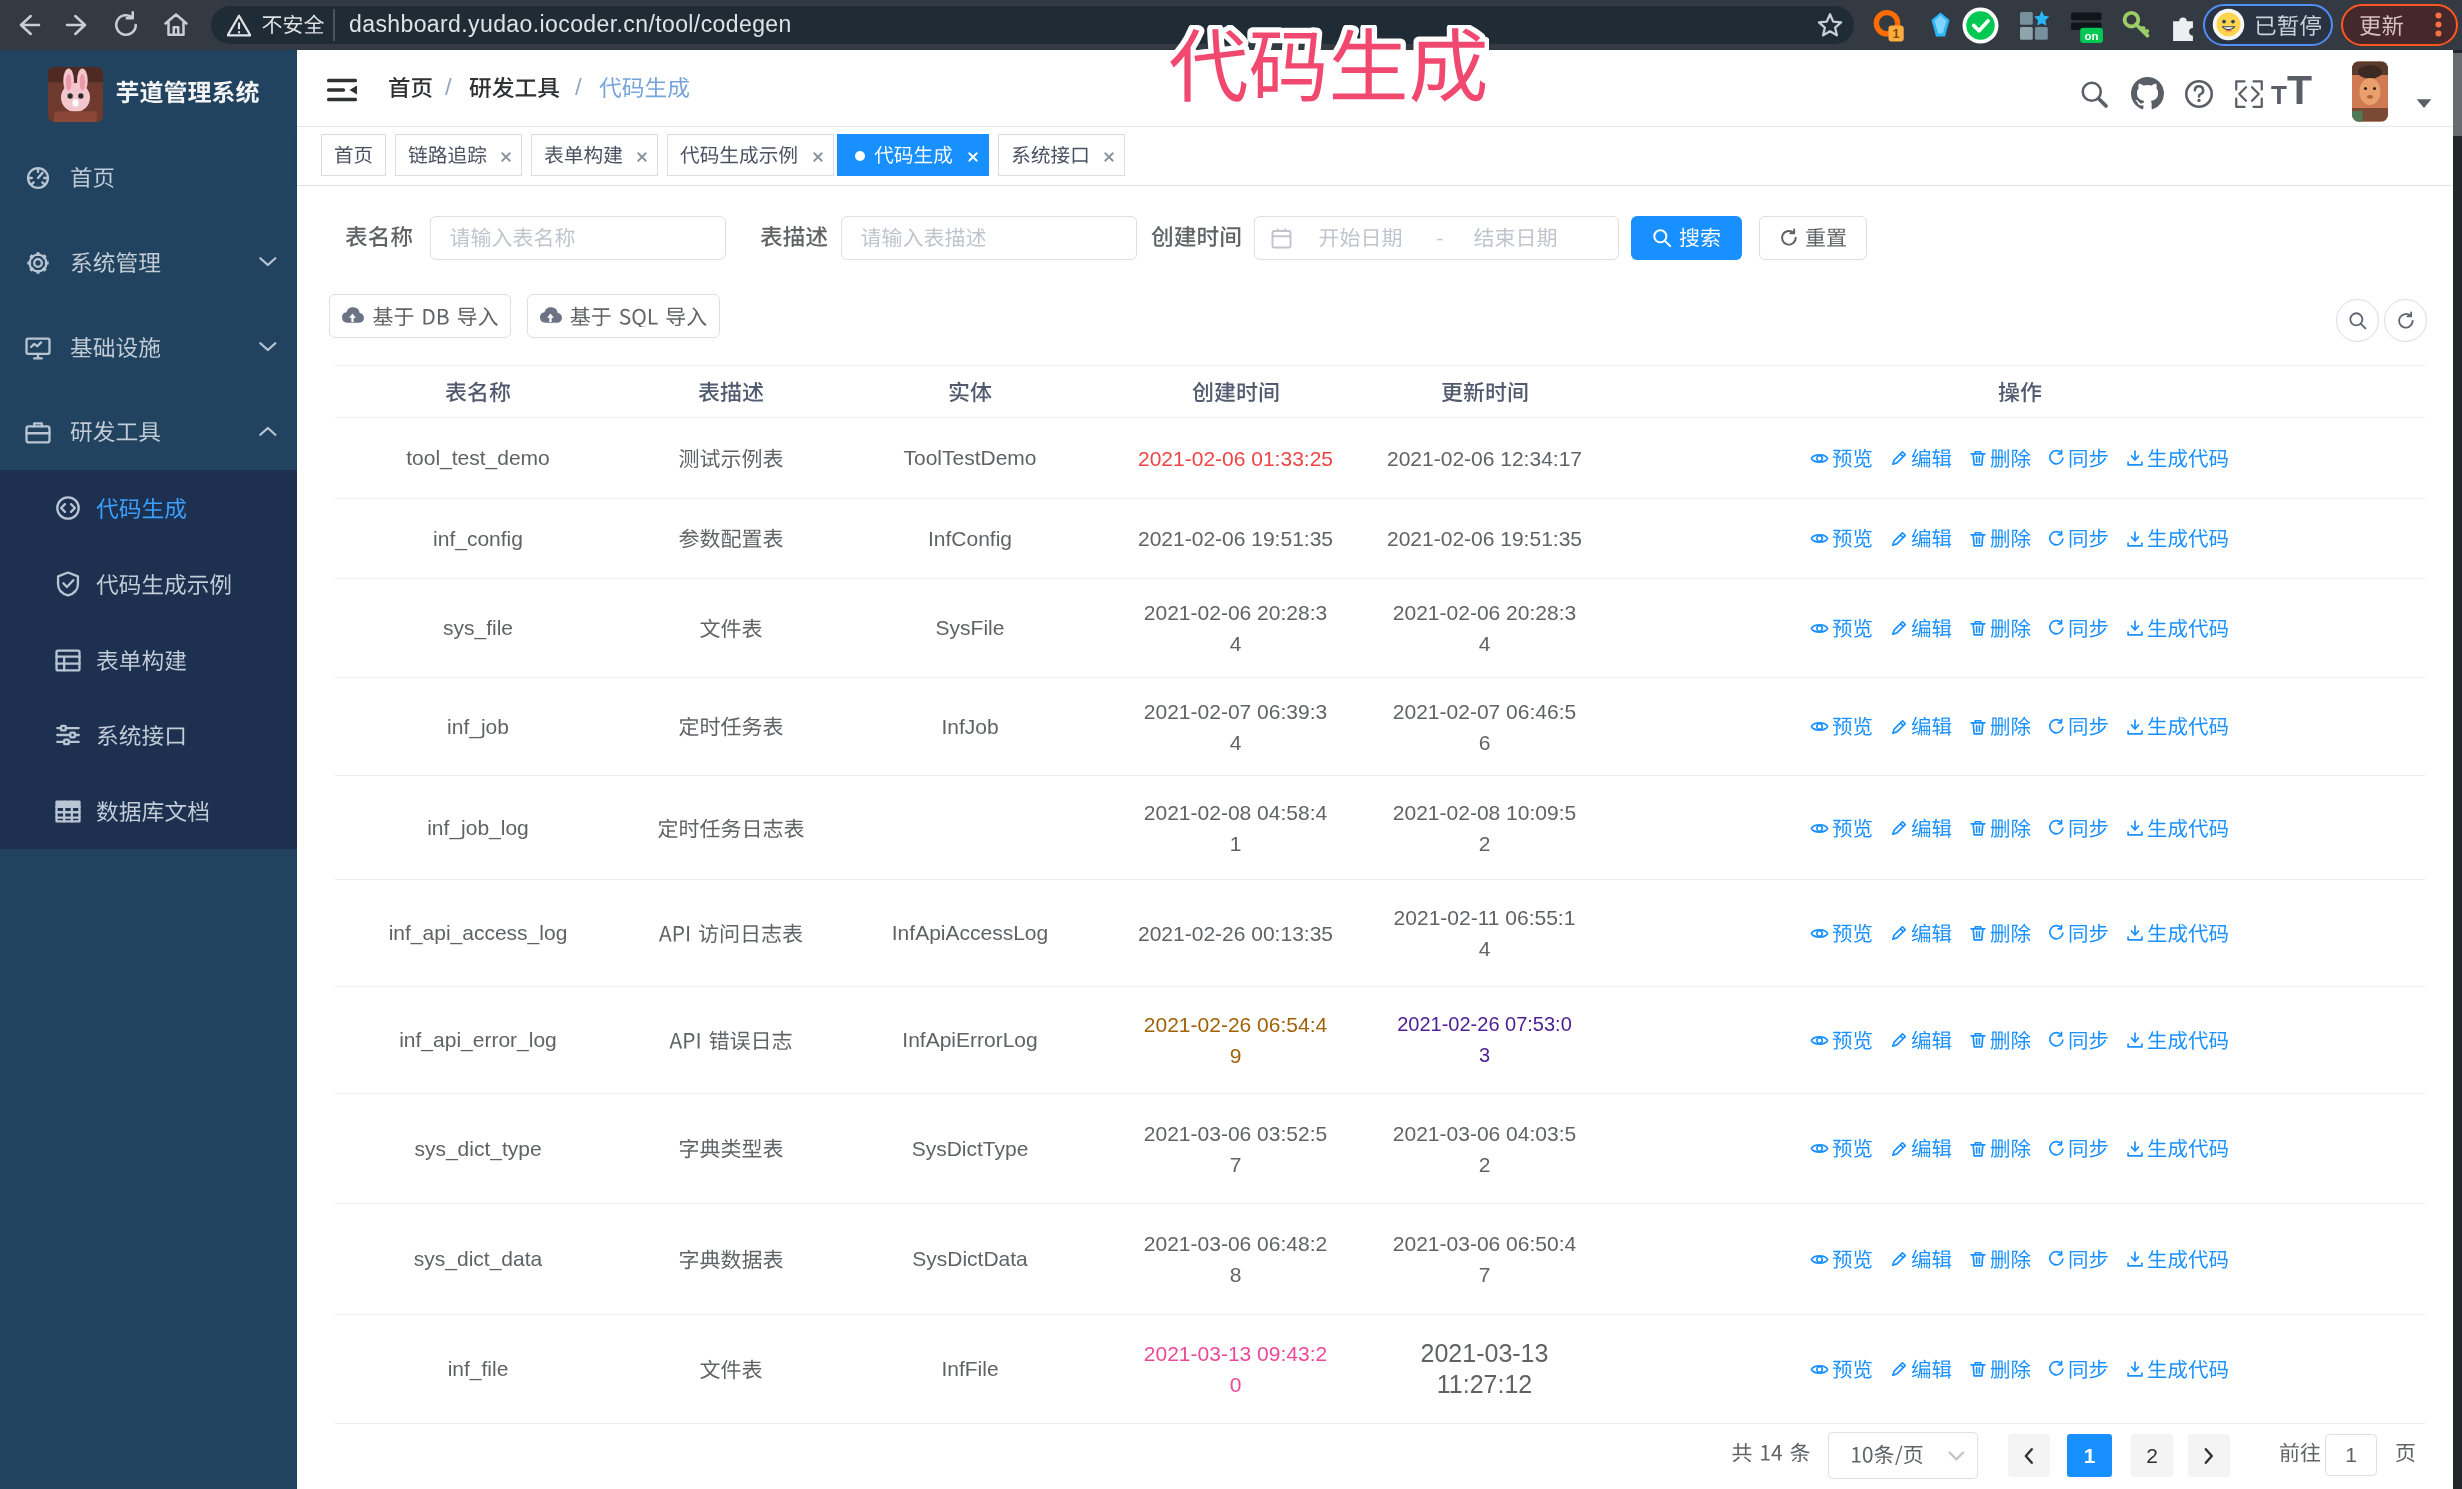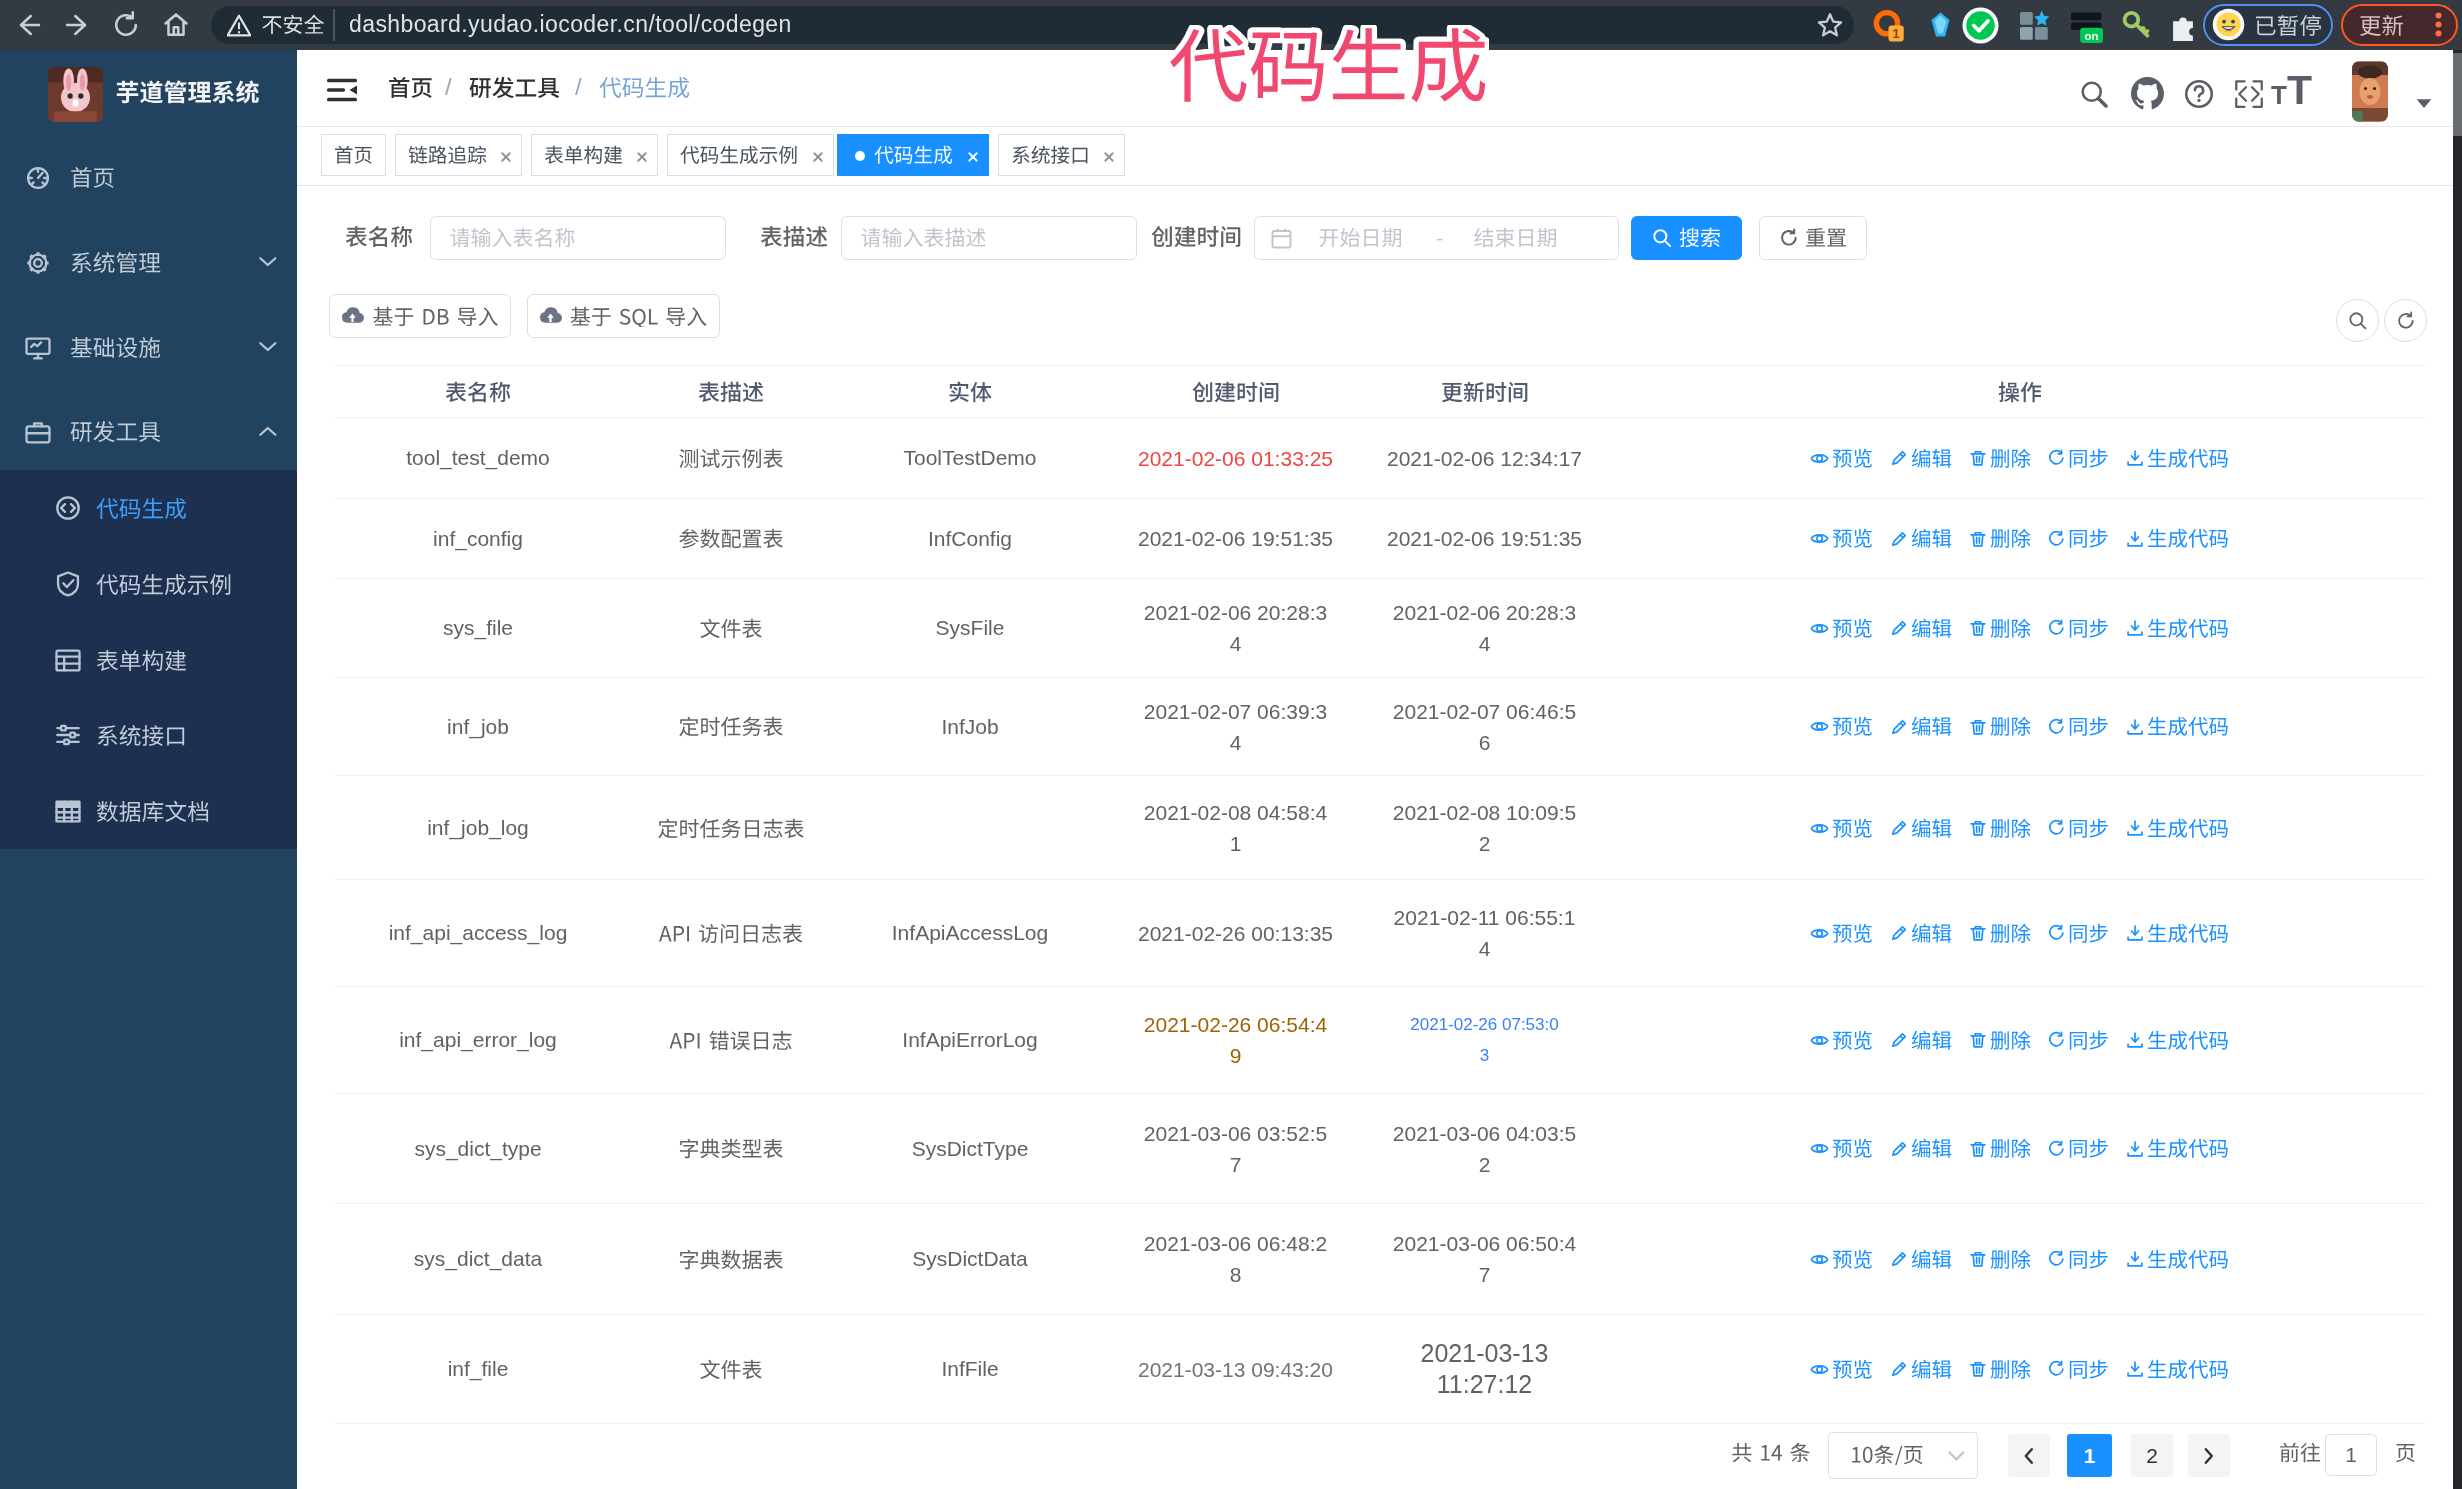--- a/index.html
+++ b/index.html
@@ -1088,21 +1088,21 @@
           <use href="#g119" x="2864"></use>
           <use href="#g73" x="3864"></use>
           <use href="#g112" x="4864"></use>
         </svg>
       </div>
       <div style="position:absolute;left:506px;width:258px;top:0;height:100%;display:flex;align-items:center;justify-content:center;flex-direction:column;font-size:21px;color:#606266">InfApiErrorLog</div>
       <div style="position:absolute;left:764px;width:273px;top:0;height:100%;display:flex;align-items:center;justify-content:center;flex-direction:column;font-size:21px;color:#a16207">
         <div style="line-height:31px;text-align:center">2021-02-26 06:54:4</div>
         <div style="line-height:31px;text-align:center">9</div>
       </div>
-      <div style="position:absolute;left:1036px;width:227px;top:0;height:100%;display:flex;align-items:center;justify-content:center;flex-direction:column;font-size:17px;color:#3b82f6">
+      <div style="position:absolute;left:1036px;width:227px;top:0;height:100%;display:flex;align-items:center;justify-content:center;flex-direction:column;font-size:20px;color:#4c1d95">
         <div style="line-height:31px;text-align:center">2021-02-26 07:53:0</div>
         <div style="line-height:31px;text-align:center">3</div>
       </div>
       <div style="position:absolute;left:1279px;width:811px;top:0;height:100%;display:flex;align-items:center;justify-content:center;flex-direction:column;flex-direction:row;gap:16.7px">
         <span style="display:inline-flex;align-items:center;gap:3px">
           <svg width="19" height="19" viewBox="0 0 28 28">
             <path d="M2 14 C6 7 22 7 26 14 C22 21 6 21 2 14 Z" stroke="#1890ff" stroke-width="2.4" fill="none" stroke-linecap="round" stroke-linejoin="round"></path>
             <circle cx="14" cy="14" r="4" stroke="#1890ff" stroke-width="2.4" fill="none" stroke-linecap="round" stroke-linejoin="round"></circle>
           </svg>
           <svg class="zh" style="" width="41" height="20.5" viewBox="0 -880 2000 1000" fill="#1890ff">
@@ -1295,21 +1295,21 @@
     <div style="position:absolute;left:38px;top:1129px;width:2090px;height:109px;border-bottom:1.5px solid #ebeef5;box-sizing:border-box">
       <div style="position:absolute;left:0px;width:286px;top:0;height:100%;display:flex;align-items:center;justify-content:center;flex-direction:column;font-size:21px;color:#606266">inf_file</div>
       <div style="position:absolute;left:286px;width:220px;top:0;height:100%;display:flex;align-items:center;justify-content:center;flex-direction:column">
         <svg class="zh" style="" width="64" height="21" viewBox="0 -880 3000 1000" fill="#606266">
           <use href="#g43" x="0"></use>
           <use href="#g107" x="1000"></use>
           <use href="#g34" x="2000"></use>
         </svg>
       </div>
       <div style="position:absolute;left:506px;width:258px;top:0;height:100%;display:flex;align-items:center;justify-content:center;flex-direction:column;font-size:21px;color:#606266">InfFile</div>
-      <div style="position:absolute;left:764px;width:273px;top:0;height:100%;display:flex;align-items:center;justify-content:center;flex-direction:row;font-size:21px;color:#737373">
+      <div style="position:absolute;left:764px;width:273px;top:0;height:100%;display:flex;align-items:center;justify-content:center;flex-direction:column;font-size:21px;color:#ec4899">
         <div style="line-height:31px;text-align:center">2021-03-13 09:43:2</div>
         <div style="line-height:31px;text-align:center">0</div>
       </div>
       <div style="position:absolute;left:1036px;width:227px;top:0;height:100%;display:flex;align-items:center;justify-content:center;flex-direction:column;font-size:25px;color:#606266">
         <div style="line-height:31px;text-align:center">2021-03-13 11:27:12</div>
       </div>
       <div style="position:absolute;left:1279px;width:811px;top:0;height:100%;display:flex;align-items:center;justify-content:center;flex-direction:column;flex-direction:row;gap:16.7px">
         <span style="display:inline-flex;align-items:center;gap:3px">
           <svg width="19" height="19" viewBox="0 0 28 28">
             <path d="M2 14 C6 7 22 7 26 14 C22 21 6 21 2 14 Z" stroke="#1890ff" stroke-width="2.4" fill="none" stroke-linecap="round" stroke-linejoin="round"></path>

